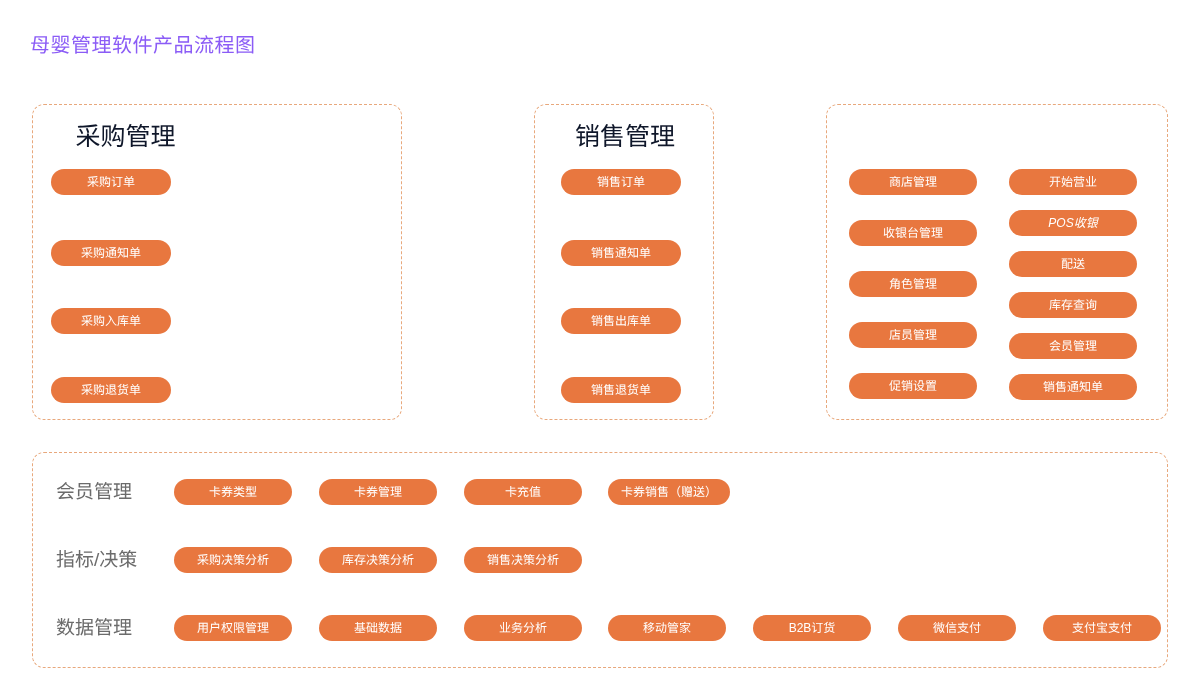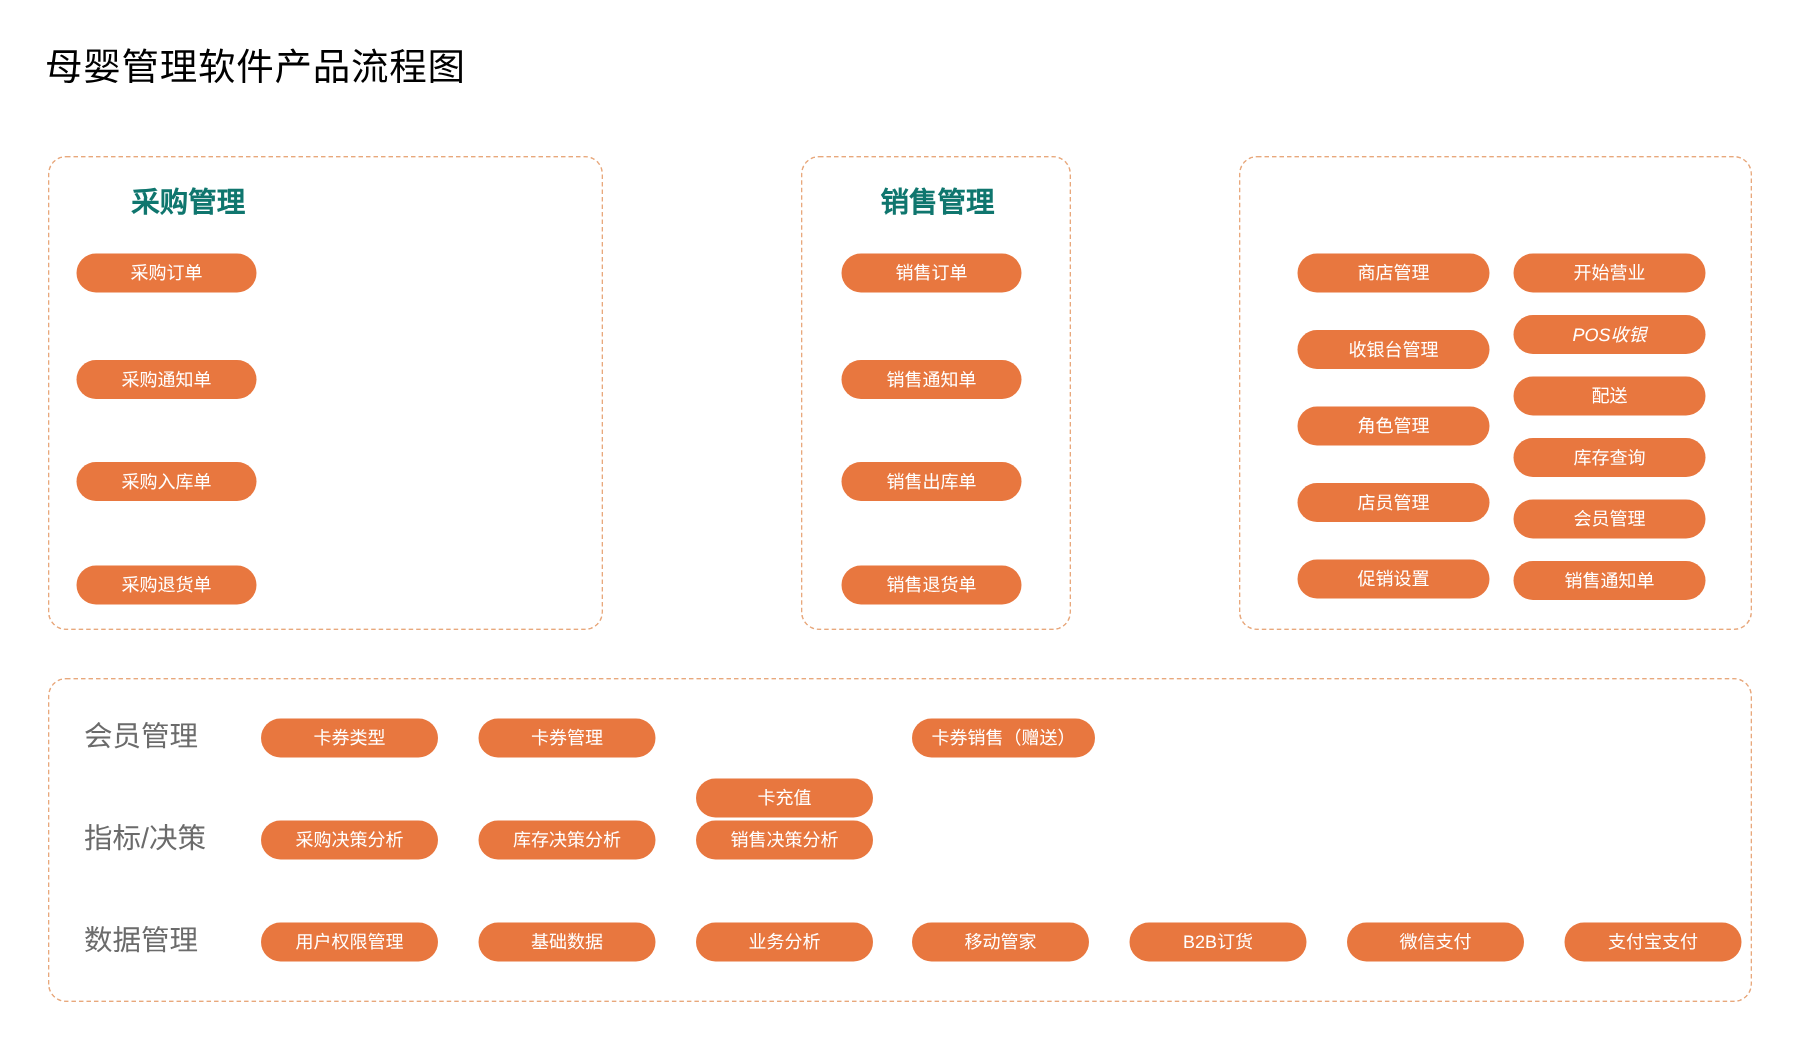--- a/index.html
+++ b/index.html
@@ -14,23 +14,23 @@
     font-family: "Liberation Sans", "DejaVu Sans", sans-serif;
     overflow: hidden;
     position: relative;
     -webkit-font-smoothing: antialiased;
   }
 
   #page-title {
     position: absolute;
     left: 30px;
     top: 28px;
-    font-size: 25px;
+    font-size: 20px;
     line-height: 34px;
-    color: #000000;
+    color: #8b5cf6;
     font-weight: 400;
     letter-spacing: 0.5px;
     white-space: nowrap;
   }
 
   .panel {
     position: absolute;
     border: 1px dashed #e8a87c;
     border-radius: 12px;
     background: #ffffff;
@@ -42,24 +42,24 @@
     top: 0;
     bottom: 0;
   }
 
   .col-head {
     position: absolute;
     left: 0;
     right: 0;
     top: 18px;
     text-align: center;
-    font-size: 19px;
+    font-size: 25px;
     line-height: 26px;
-    color: #0f766e;
-    font-weight: 700;
+    color: #0f172a;
+    font-weight: 400;
     white-space: nowrap;
   }
 
   .pill {
     position: absolute;
     height: 26px;
     line-height: 26px;
     border-radius: 13px;
     background: #e8773f;
     color: #ffffff;
@@ -121,21 +121,21 @@
     <div class="pill" style="left:26px; top:64px; width:120px;">销售订单</div>
     <div class="pill" style="left:26px; top:135px; width:120px;">销售通知单</div>
     <div class="pill" style="left:26px; top:203px; width:120px;">销售出库单</div>
     <div class="pill" style="left:26px; top:272px; width:120px;">销售退货单</div>
   </div>
 </div>
 
 <div class="panel" id="panel-retail" style="left:826px; top:104px; width:342px; height:316px;">
 
 
-  <div class="panel-col" style="left:16px; width:171px;">
+  <div class="panel-col" style="left:0px; width:171px;">
     <div class="pill" style="left:22px; top:64px; width:128px;">商店管理</div>
     <div class="pill" style="left:22px; top:115px; width:128px;">收银台管理</div>
     <div class="pill" style="left:22px; top:166px; width:128px;">角色管理</div>
     <div class="pill" style="left:22px; top:217px; width:128px;">店员管理</div>
     <div class="pill" style="left:22px; top:268px; width:128px;">促销设置</div>
   </div>
 
   <div class="panel-col" style="left:171px; width:171px;">
     <div class="pill" style="left:11px; top:64px; width:128px;">开始营业</div>
     <div class="pill" style="left:11px; top:105px; width:128px;font-style:italic;">POS收银</div>
@@ -145,21 +145,21 @@
     <div class="pill" style="left:11px; top:269px; width:128px;">销售通知单</div>
   </div>
 </div>
 
 <div class="panel" id="bottom-panel">
 
   <div class="bottom-row" style="top:24px;">
     <div class="row-label">会员管理</div>
     <div class="pill" style="left:141px; width:118px;">卡券类型</div>
     <div class="pill" style="left:286px; width:118px;">卡券管理</div>
-    <div class="pill" style="left:431px; width:118px;margin-top:40px;">卡充值</div>
+    <div class="pill" style="left:431px; width:118px;">卡充值</div>
     <div class="pill" style="left:575px; width:122px;">卡券销售（赠送）</div>
   </div>
 
   <div class="bottom-row" style="top:92px;">
     <div class="row-label">指标/决策</div>
     <div class="pill" style="left:141px; width:118px;">采购决策分析</div>
     <div class="pill" style="left:286px; width:118px;">库存决策分析</div>
     <div class="pill" style="left:431px; width:118px;">销售决策分析</div>
   </div>
 

